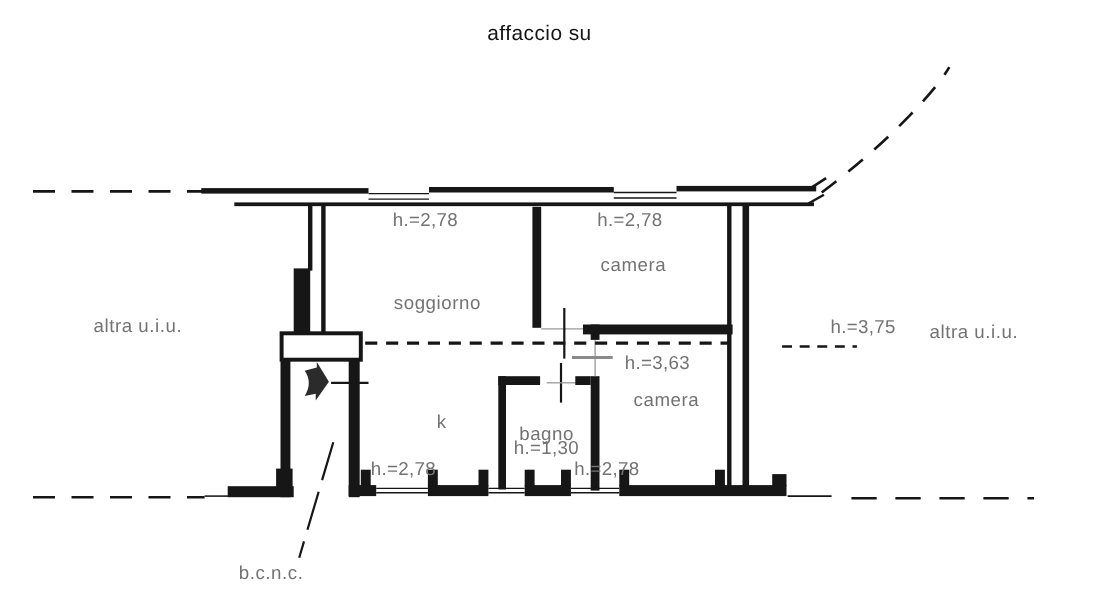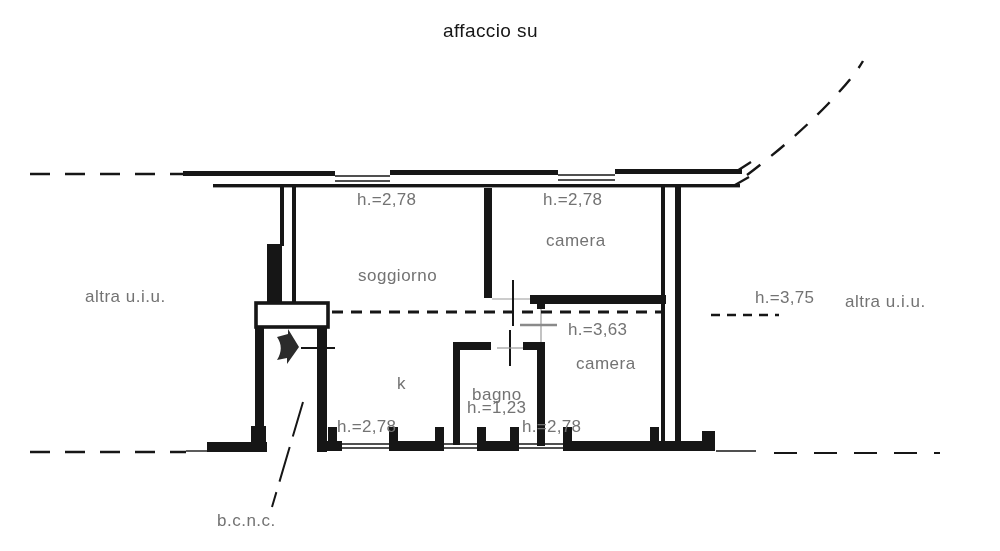--- a/index.html
+++ b/index.html
@@ -127,18 +127,18 @@
 
   <div class="lbl h" style="left:357px;top:190px;">h.=2,78</div>
   <div class="lbl h" style="left:543px;top:190px;">h.=2,78</div>
   <div class="lbl big" style="left:546px;top:231px;">camera</div>
   <div class="lbl big" style="left:358px;top:266px;text-align:center;">soggiorno</div>
   <div class="lbl h" style="left:568px;top:276px;margin-top:44px;">h.=3,63</div>
   <div class="lbl h" style="left:711px;top:288px;margin-left:44px;">h.=3,75</div>
   <div class="lbl big" style="left:576px;top:354px;">camera</div>
   <div class="lbl big" style="left:472px;top:369px;margin-top:16px;">bagno</div>
   <div class="lbl big" style="left:397px;top:374px;">k</div>
-  <div class="lbl h" style="left:467px;top:398px;">h.=1,23</div>
+  <div class="lbl h" style="left:467px;top:398px;">h.=1,30</div>
   <div class="lbl h" style="left:337px;top:417px;">h.=2,78</div>
   <div class="lbl h" style="left:522px;top:417px;">h.=2,78</div>
   <div class="lbl big" style="left:217px;top:511px;">b.c.n.c.</div>
 
 </div>
 
 </body></html>

